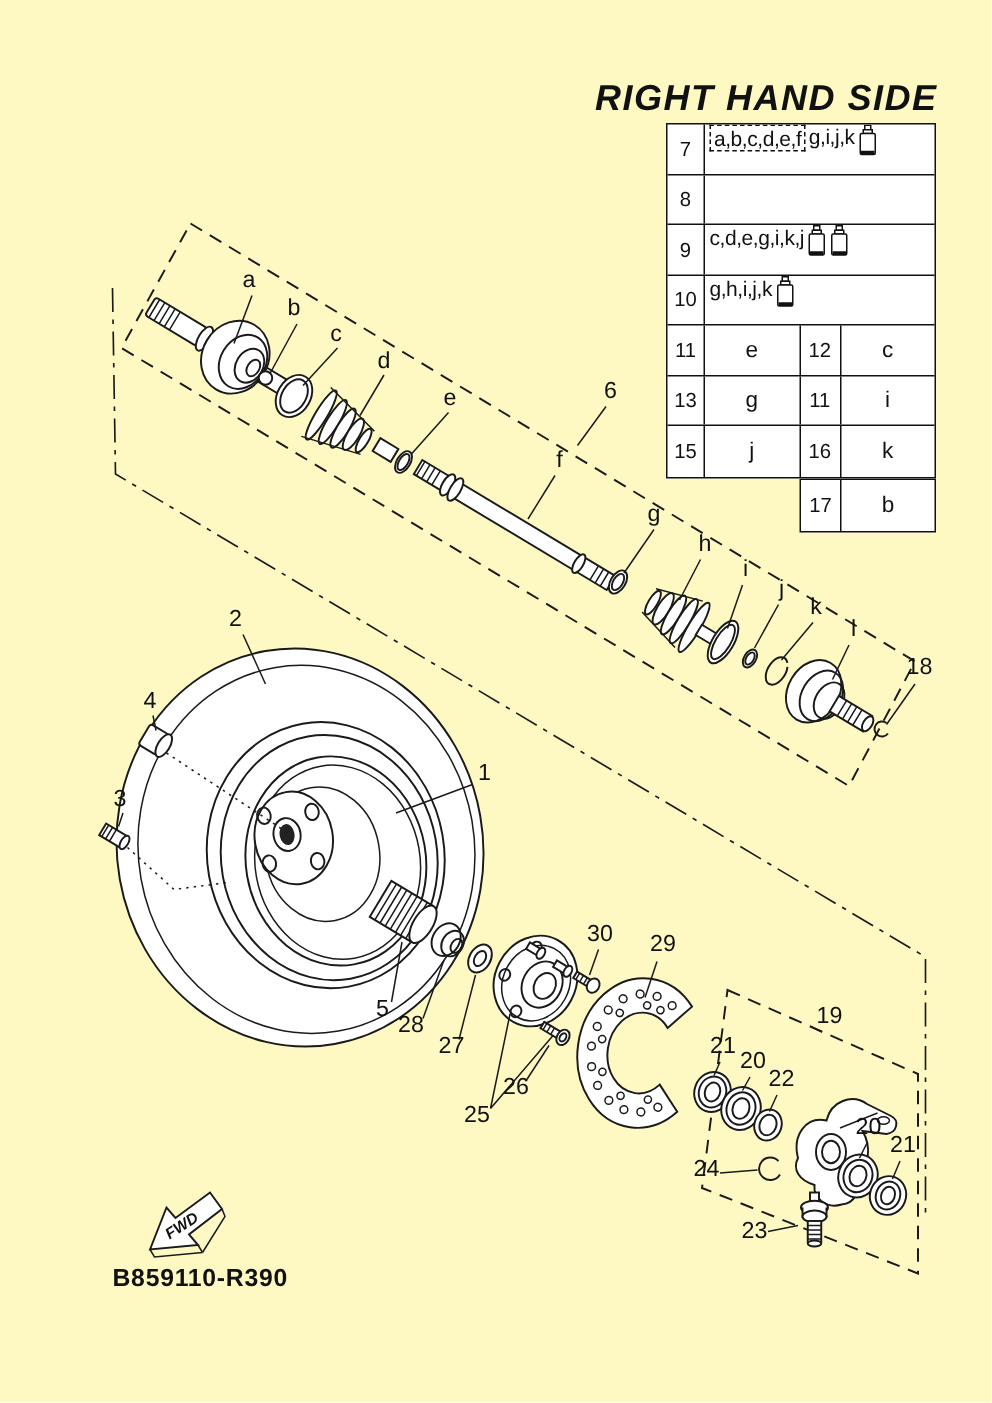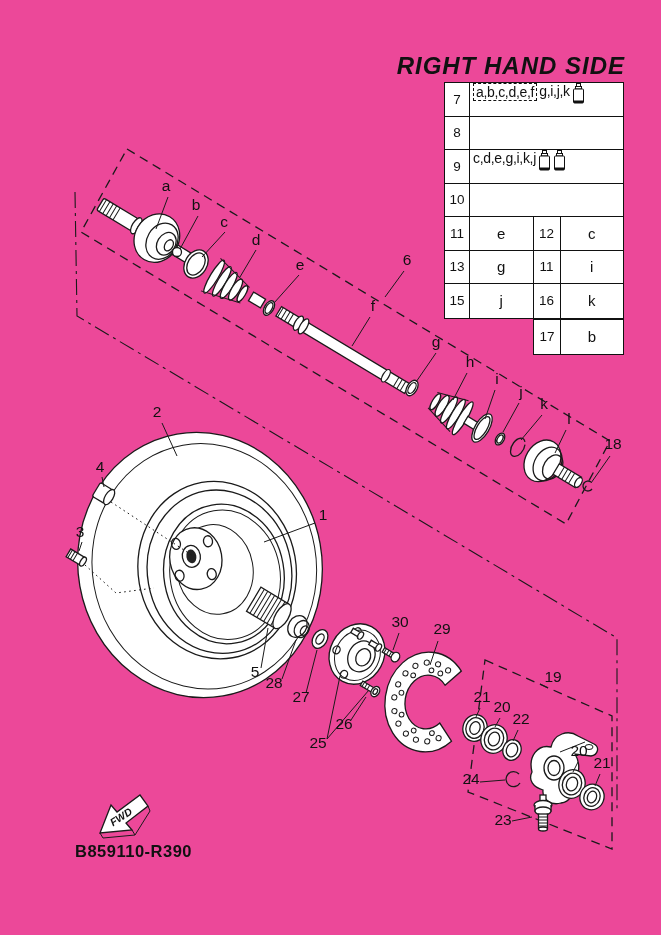--- a/index.html
+++ b/index.html
@@ -1,16 +1,16 @@
 <!DOCTYPE html>
 <html><head>
 <meta charset="utf-8">
 <style>
   html,body{margin:0;padding:0;background:#fff;}
-  .page{position:relative;width:661px;height:935px;background:#ec4899;overflow:hidden;
+  .page{position:relative;width:661px;height:935px;background:#fef9c3;overflow:hidden;
         font-family:"Liberation Sans",sans-serif;color:#111;}
   .title{position:absolute;top:52px;right:36px;font-size:24px;font-weight:bold;
          font-style:italic;letter-spacing:1px;white-space:nowrap;}
   
   .ptable{position:absolute;left:444px;top:82px;width:180px;background:#fff;
           border:1.6px solid #111;box-sizing:border-box;}
   .ptable2{position:absolute;left:533px;top:319px;width:91px;background:#fff;
           border:1.6px solid #111;box-sizing:border-box;}
   .prow{display:flex;height:33.5px;border-bottom:1.6px solid #111;box-sizing:border-box;}
   .prow:last-child{border-bottom:none;}
@@ -81,20 +81,31 @@
               <rect x="4.5" y="0.5" width="4" height="3"></rect>
               <rect x="3.5" y="3.5" width="6" height="2.5"></rect>
               <rect x="1.5" y="6" width="10" height="14" rx="1"></rect>
             </g>
             <rect x="2" y="17.5" width="9" height="2.5" fill="#111"></rect>
           </svg>
       </div>
     </div>
     <div class="prow">
       <div class="cnum">10</div>
+      <div class="ccontent">
+        <span>g,h,i,j,k</span>
+        <svg class="tube" width="13" height="23" viewBox="0 0 13 23">
+            <g fill="#fff" stroke="#111" stroke-width="1">
+              <rect x="4.5" y="0.5" width="4" height="3"></rect>
+              <rect x="3.5" y="3.5" width="6" height="2.5"></rect>
+              <rect x="1.5" y="6" width="10" height="14" rx="1"></rect>
+            </g>
+            <rect x="2" y="17.5" width="9" height="2.5" fill="#111"></rect>
+          </svg>
+      </div>
     </div>
     <div class="prow">
       <div class="cnum">11</div>
       <div class="cletter brd">e</div>
       <div class="cnum cnum2">12</div>
       <div class="cletter">c</div>
     </div>
     <div class="prow">
       <div class="cnum">13</div>
       <div class="cletter brd">g</div>

